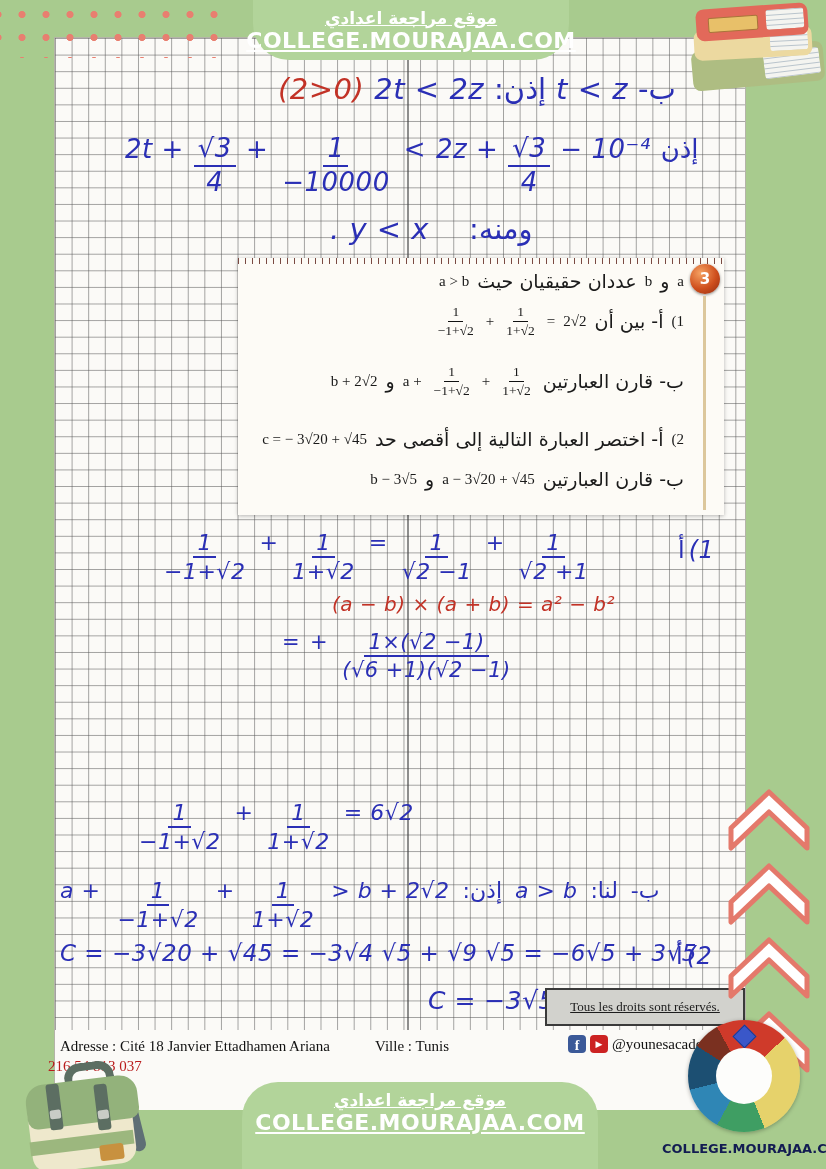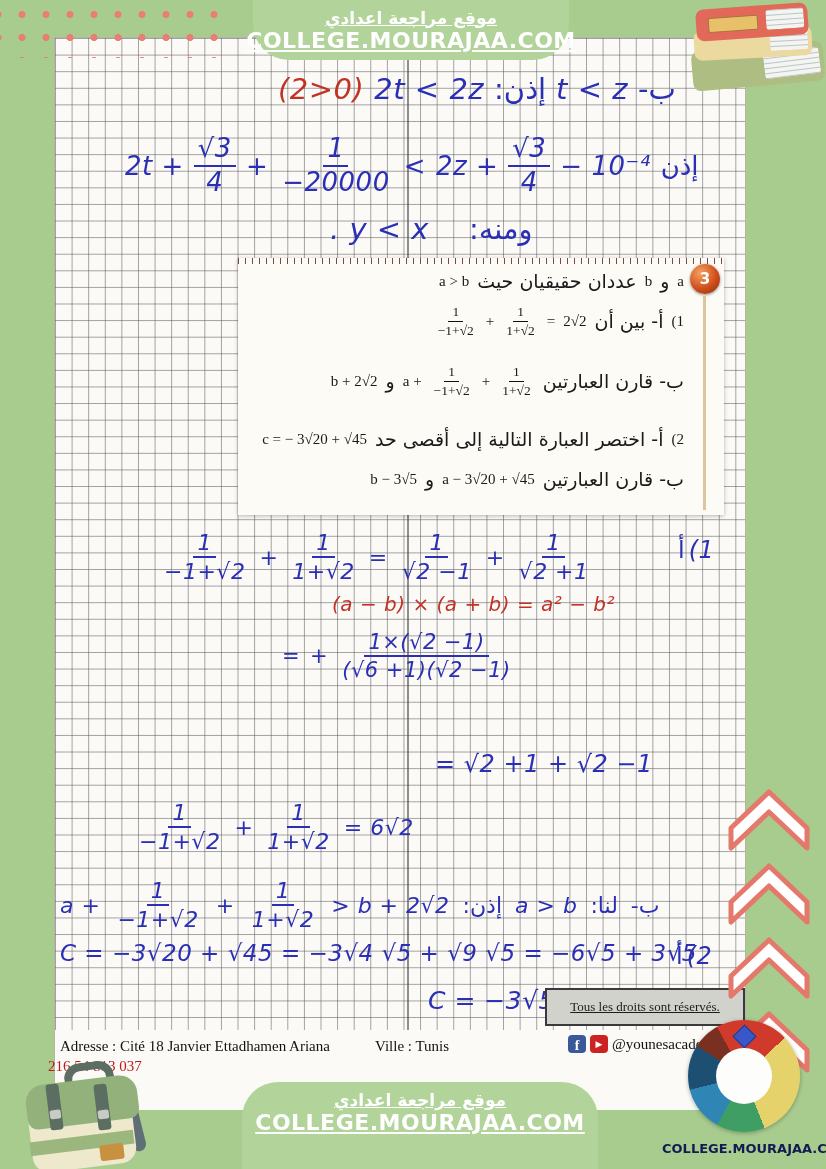--- a/index.html
+++ b/index.html
@@ -27,21 +27,21 @@
   
   .page{left:55px;top:38px;width:690px;height:1072px;background:#fbfaf7;z-index:1;
         box-shadow:0 0 0 1px #b4b4a8;}
   .grid{left:0;top:0;width:690px;height:992px;
         background-image:linear-gradient(to right,rgba(88,88,88,.55) 1px,transparent 1px),
                          linear-gradient(to bottom,rgba(88,88,88,.55) 1px,transparent 1px);
         background-size:16.6px 16.6px;}
   .midline{left:352px;top:0;width:2px;height:992px;background:rgba(70,70,70,.6);}
 
   
-  .mline{position:absolute;display:flex;align-items:center;column-gap:10px;
+  .mline{position:absolute;display:flex;align-items:flex-start;column-gap:10px;
          color:#2a2fb5;font-style:italic;letter-spacing:.5px;z-index:3;white-space:nowrap;}
   .mline .tk-a{font-style:normal;direction:rtl;unicode-bidi:isolate;
                font-family:"DejaVu Sans",sans-serif;}
   .tk-r{color:#c23226;}
   .frac{display:inline-flex;flex-direction:column;align-items:center;
         text-align:center;line-height:1.15;}
   .frac .num{border-bottom:2px solid currentColor;padding:0 4px 1px 4px;}
   .frac .den{padding:1px 4px 0 4px;}
 
   
@@ -176,21 +176,21 @@
     </div>
   <div class="mline h2">
       <span class="tk-s">2t +</span>
       <span class="frac">
         <span class="num">√3</span>
         <span class="den">4</span>
       </span>
       <span class="tk-s">+</span>
       <span class="frac">
         <span class="num">1</span>
-        <span class="den">−20000</span>
+        <span class="den">−10000</span>
       </span>
       <span class="tk-s">&lt;</span>
       <span class="tk-s">2z +</span>
       <span class="frac">
         <span class="num">√3</span>
         <span class="den">4</span>
       </span>
       <span class="tk-s">− 10⁻⁴</span>
       <span class="tk-a">إذن</span>
     </div>
@@ -282,23 +282,20 @@
       <span class="tk-r">(a − b) × (a + b) = a² − b²</span>
     </div>
   <div class="mline h6">
       <span class="tk-s">=</span>
       <span class="tk-s">+</span>
       <span class="frac">
         <span class="num">1×(√2 −1)</span>
         <span class="den">(√6 +1)(√2 −1)</span>
       </span>
     </div>
-  <div class="mline h7">
-      <span class="tk-s">= √2 +1 + √2 −1</span>
-    </div>
   <div class="mline h8">
       <span class="frac">
         <span class="num">1</span>
         <span class="den">−1+√2</span>
       </span>
       <span class="tk-s">+</span>
       <span class="frac">
         <span class="num">1</span>
         <span class="den">1+√2</span>
       </span>

